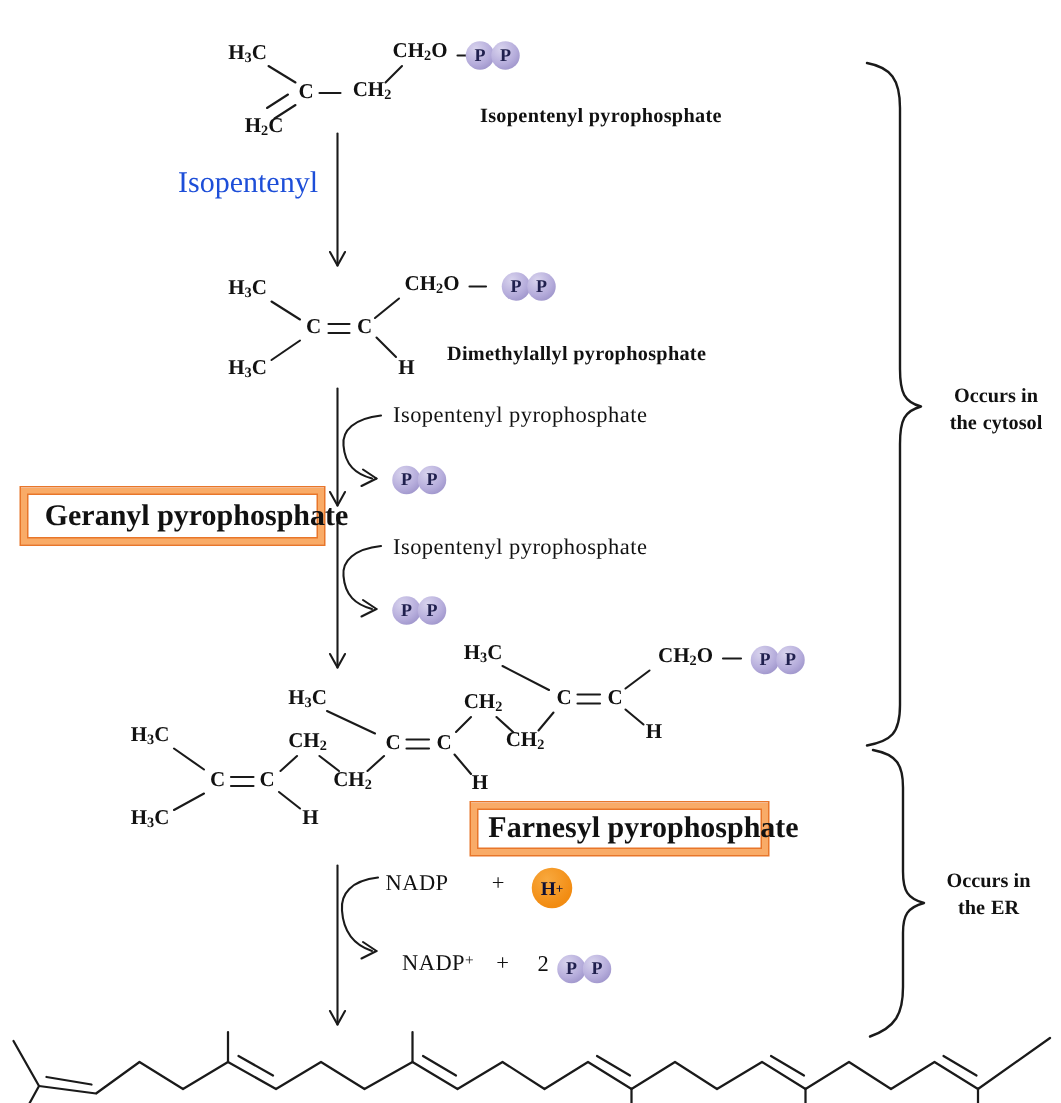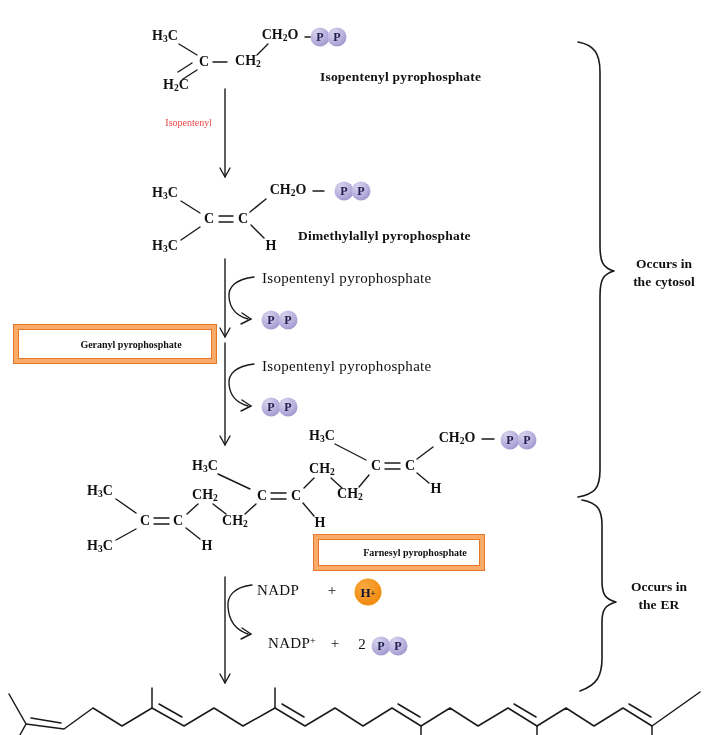--- a/index.html
+++ b/index.html
@@ -17,23 +17,23 @@
   .nameC{position:absolute;transform:translate(-50%,-50%);font-weight:bold;font-size:14px;
     letter-spacing:.2px;white-space:nowrap;line-height:1;}
   .pc{position:absolute;width:19px;height:19px;border-radius:50%;transform:translate(-50%,-50%);
     background:radial-gradient(circle at 35% 28%,#d9d4ee 0%,#b5acdb 55%,#8e84bf 100%);
     display:flex;align-items:center;justify-content:center;font-weight:bold;font-size:12px;color:#20204e;}
   .proton{position:absolute;width:27px;height:27px;border-radius:50%;transform:translate(-50%,-50%);
     background:radial-gradient(circle at 38% 30%,#f8a93f,#f28c12 70%);
     display:flex;align-items:center;justify-content:center;font-weight:bold;font-size:13px;color:#101033;}
   .obox{position:absolute;box-sizing:border-box;border:1px solid #e8762a;
     box-shadow:inset 0 0 0 4px #f9ab67,inset 0 0 0 5px #e8762a;background:#fff;
-    display:flex;align-items:center;justify-content:center;font-weight:bold;font-size:10px;white-space:nowrap;padding-left:32px;}
-  .enzyme{position:absolute;left:18px;top:89px;width:194px;text-align:right;color:#ef4444;
-    font-size:10px;line-height:15.5px;white-space:nowrap;}
+    display:flex;align-items:center;justify-content:center;font-weight:bold;font-size:20px;white-space:nowrap;padding-left:32px;}
+  .enzyme{position:absolute;left:18px;top:89px;width:194px;text-align:right;color:#1d4ed8;
+    font-size:20px;line-height:15.5px;white-space:nowrap;}
   .loc{position:absolute;font-weight:bold;font-size:13.5px;line-height:17.5px;text-align:center;white-space:nowrap;}
   .u{margin-left:4px;}
   sub{font-size:68%;vertical-align:-20%;}
   sup{font-size:68%;vertical-align:30%;}
 </style>
 </head>
 <body>
 
 <div class="diagram">
 
@@ -186,21 +186,21 @@
   <span class="atom" style="left:322px;top:444px">CH<sub>2</sub></span>
   <span class="atom" style="left:350px;top:469px">CH<sub>2</sub></span>
   <span class="atom" style="left:322px;top:411px">H<sub>3</sub>C</span>
   <span class="atom" style="left:376px;top:440px">C</span>
   <span class="atom" style="left:410px;top:440px">C</span>
   <span class="atom" style="left:436px;top:463px">H</span>
   <span class="atom" style="left:457px;top:413px">CH<sub>2</sub>O</span>
   <div class="pc" style="left:510px;top:414px">P</div>
   <div class="pc" style="left:527px;top:414px">P</div>
 
-  <div class="obox" style="left:313px;top:508px;width:172px;height:37px">Farnesyl pyrophosphate</div>
+  <div class="obox" style="left:313px;top:508px;width:200px;height:37px">Farnesyl pyrophosphate</div>
 
   <span class="txt" style="left:257px;top:564px">NADP</span>
   <span class="ctr" style="left:332px;top:564px">+</span>
   <div class="proton" style="left:368px;top:566px">H<sup>+</sup></div>
   <span class="txt" style="left:268px;top:617px">NADP<sup>+</sup></span>
   <span class="ctr" style="left:335px;top:617px">+</span>
   <span class="ctr" style="left:362px;top:618px">2</span>
   <div class="pc" style="left:381px;top:620px">P</div>
   <div class="pc" style="left:398px;top:620px">P</div>
 

